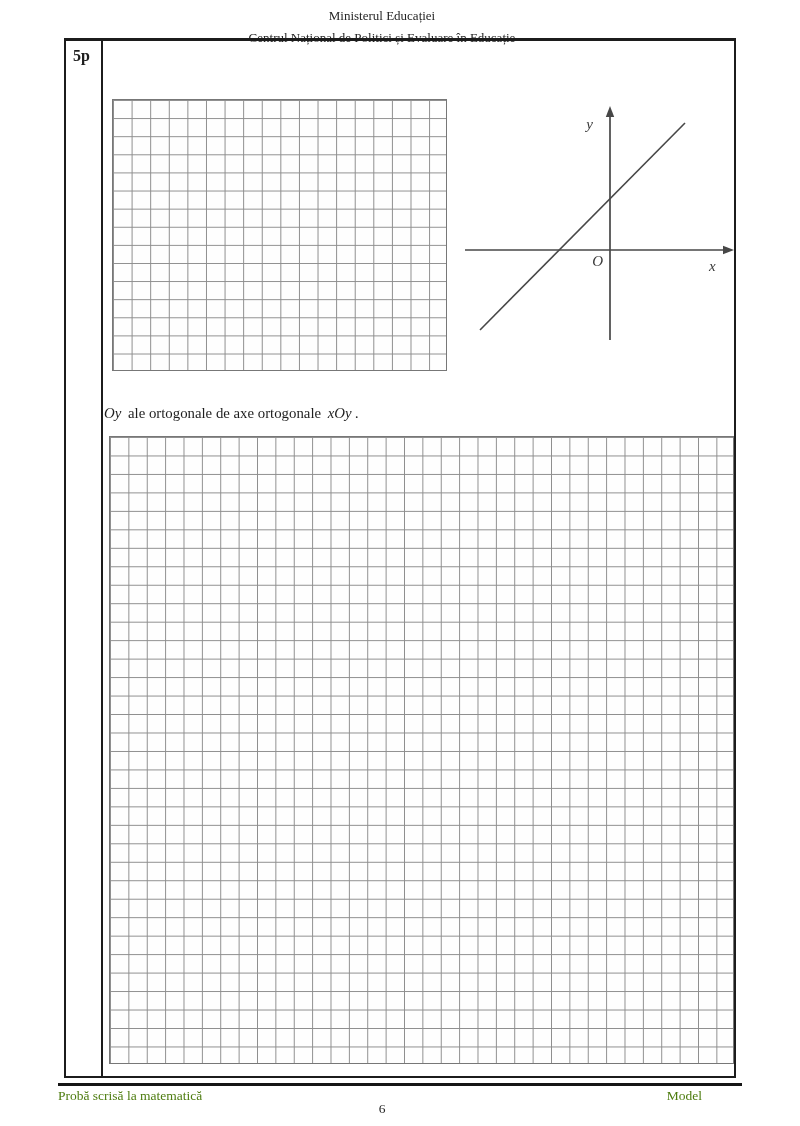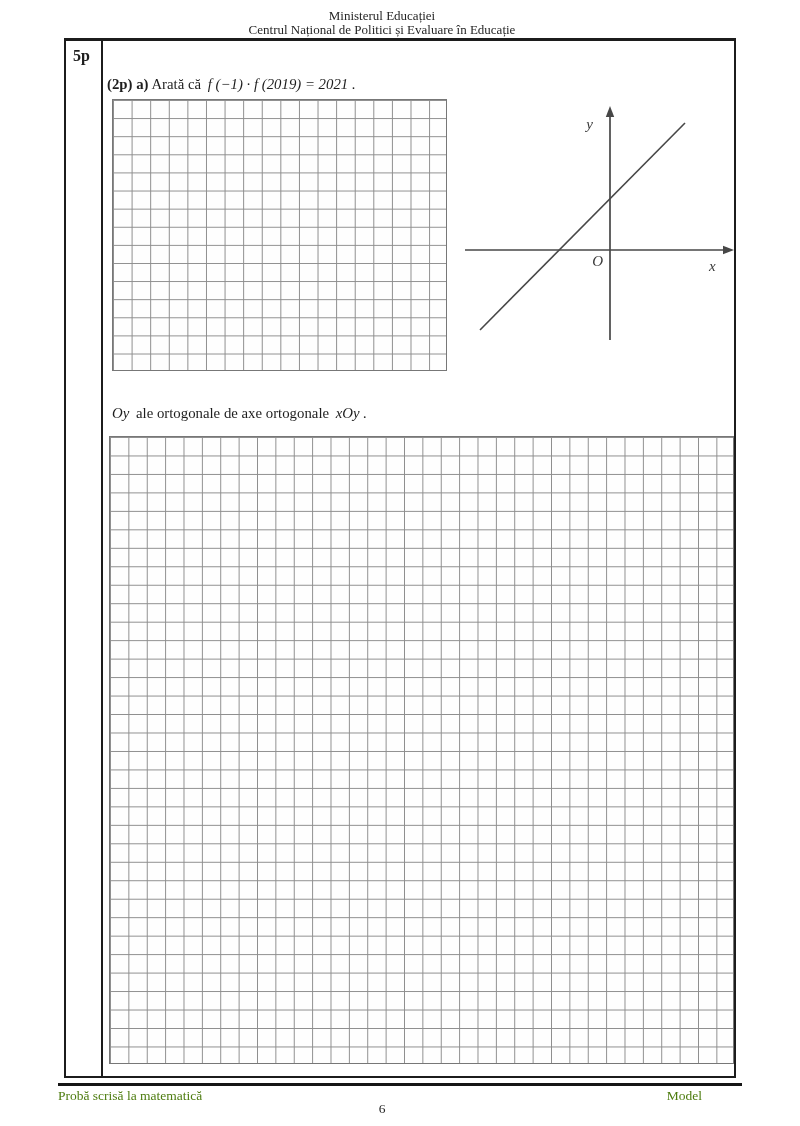--- a/index.html
+++ b/index.html
@@ -38,50 +38,45 @@
   .footer-rule { left:58px; top:1083px; width:684px; height:3px; background:#161616; }
   .footer-text { top:1088px; font-size:13.5px; color:#4d7c0f; }
   .page-num { top:1101px; left:0; width:100%; text-align:center; font-size:13.5px; color:#262626; }
 </style>
 </head>
 <body>
 
 <div class="page">
 
   <div class="abs hdr" style="top:8px;">Ministerul Educației</div>
-  <div class="abs hdr" style="top:22px;text-align:center;">Centrul Național de Politici și Evaluare în Educație</div>
+  <div class="abs hdr" style="top:30px;text-align:center;">Centrul Național de Politici și Evaluare în Educație</div>
 
   <div class="content-box">
     <div class="points-divider"></div>
 
     <div class="abs points">5p</div>
 
 
-    <div class="abs line" style="left:41px; top:35px;">
-      <span class="b">(2p) a)</span>
-      <span>Arată că</span>
-      <span class="m">f (−1) · f (2019) = 2021 .</span>
-    </div>
 
     <div class="grid grid-a"></div>
 
     <svg class="graph" width="286" height="246" viewBox="0 0 286 246">
       <line x1="153" y1="14" x2="153" y2="239"></line>
       <polygon points="153,5 148.8,16 157.2,16"></polygon>
       <line x1="8" y1="149" x2="268" y2="149"></line>
       <polygon points="277,149 266,144.8 266,153.2"></polygon>
       <line class="fn" x1="23" y1="229" x2="228" y2="22"></line>
       <text x="136" y="28" text-anchor="end">y</text>
       <text x="252" y="170">x</text>
       <text x="146" y="165" text-anchor="end">O</text>
     </svg>
 
 
     <div class="abs line" style="left:38px; top:364px;">
-      <span class="m" style="margin-left:8px;">Oy</span>
+      <span class="m" style="margin-left:0;">Oy</span>
       <span>ale ortogonale de axe ortogonale</span>
       <span class="m">xOy .</span>
     </div>
 
     <div class="grid grid-b"></div>
   </div>
 
   <div class="abs footer-rule"></div>
   <div class="abs footer-text" style="left:58px;">Probă scrisă la matematică</div>
   <div class="abs footer-text" style="right:62px;">Model</div>

